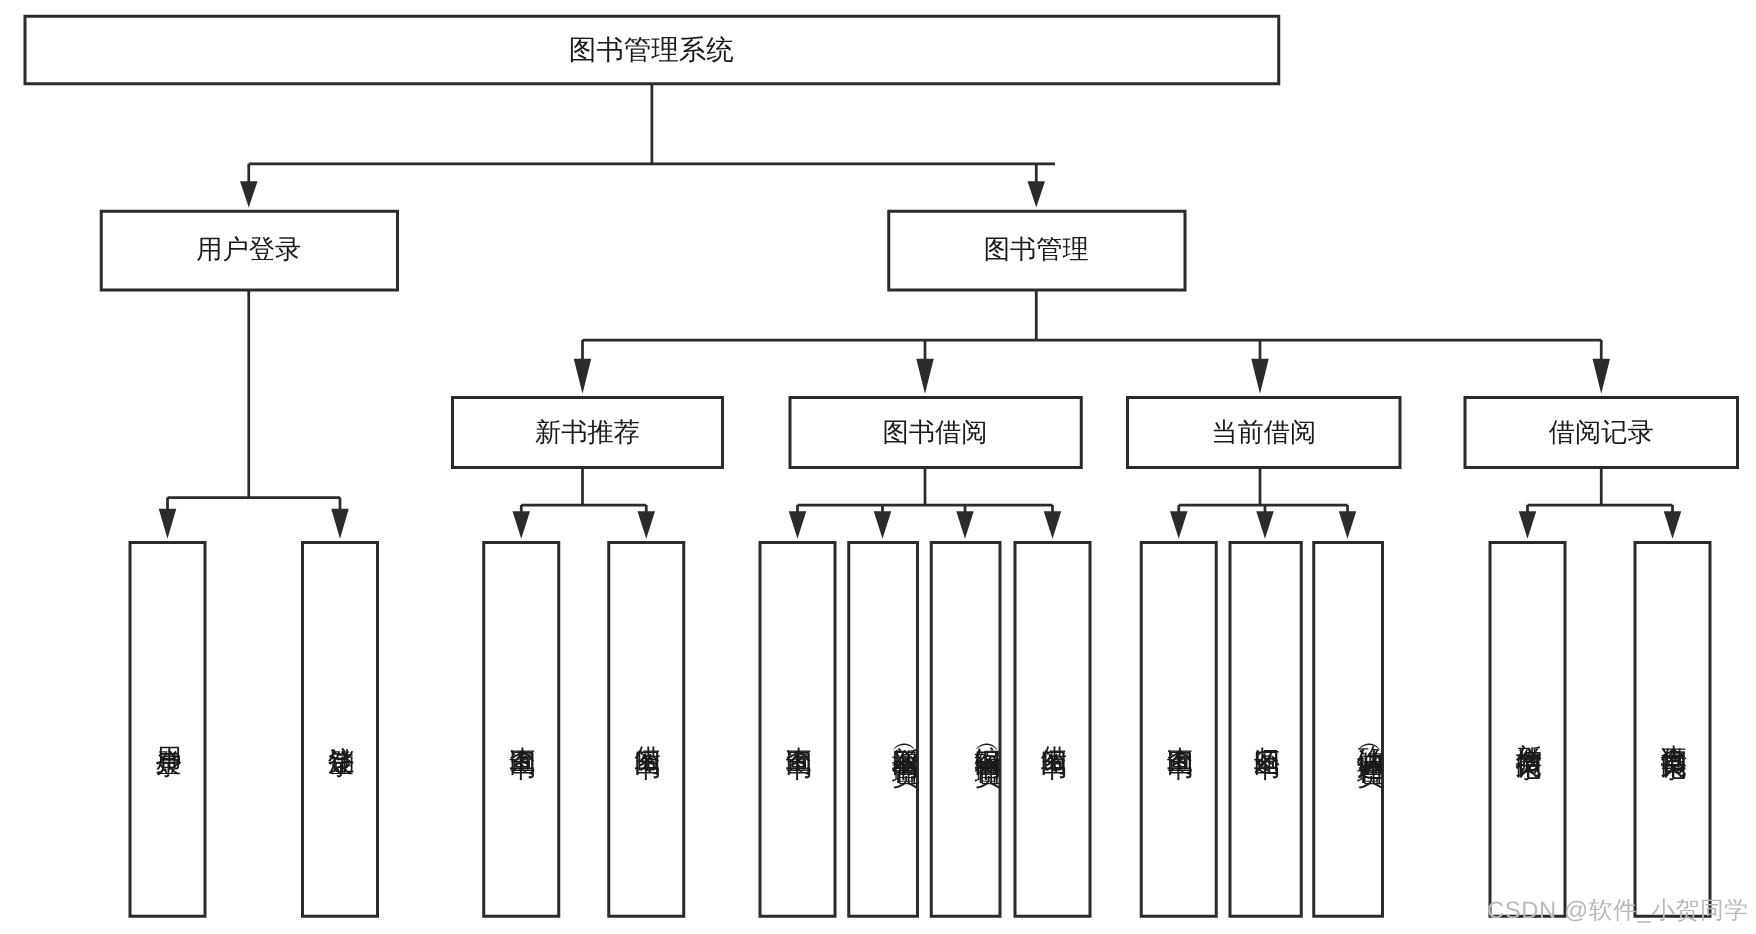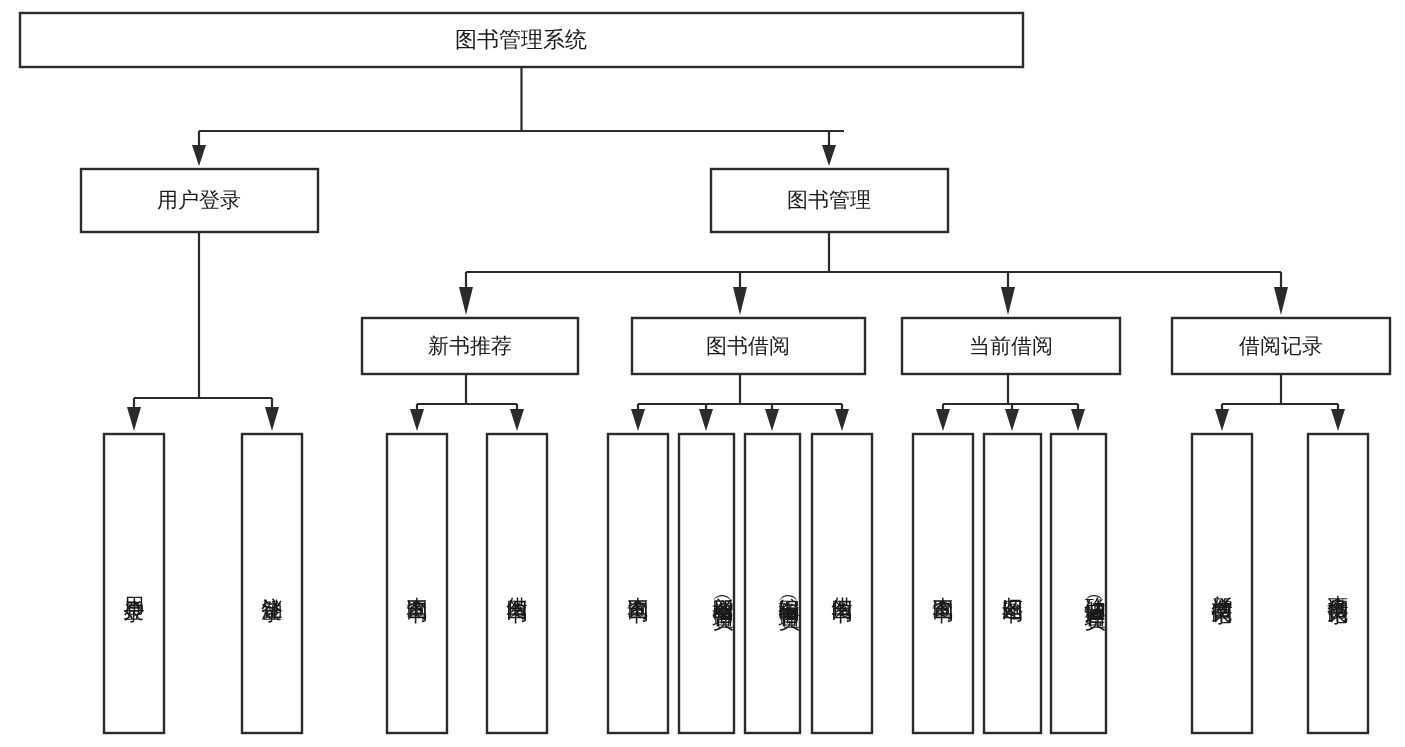--- a/index.html
+++ b/index.html
@@ -232,14 +232,15 @@
   <div class="leaf-label-wrap" style="left:913px; top:434px; width:60px; height:299px;">查询图书</div>
 
   <div class="leaf-label-wrap" style="left:984px; top:434px; width:57px; height:299px;">归还图书</div>
 
   <div class="leaf-label-wrap" style="left:1051px; top:434px; width:55px; height:299px; align-items:flex-start; padding-top:10px; box-sizing:border-box;">确认归还（管理员）</div>
 
   <div class="leaf-label-wrap" style="left:1192px; top:434px; width:60px; height:299px;">新增借阅记录</div>
 
   <div class="leaf-label-wrap" style="left:1308px; top:434px; width:60px; height:299px;">查询借阅记录</div>
 
+  <div class="watermark">CSDN @软件_小贺同学</div>
 
 </div>
 
 </body></html>

